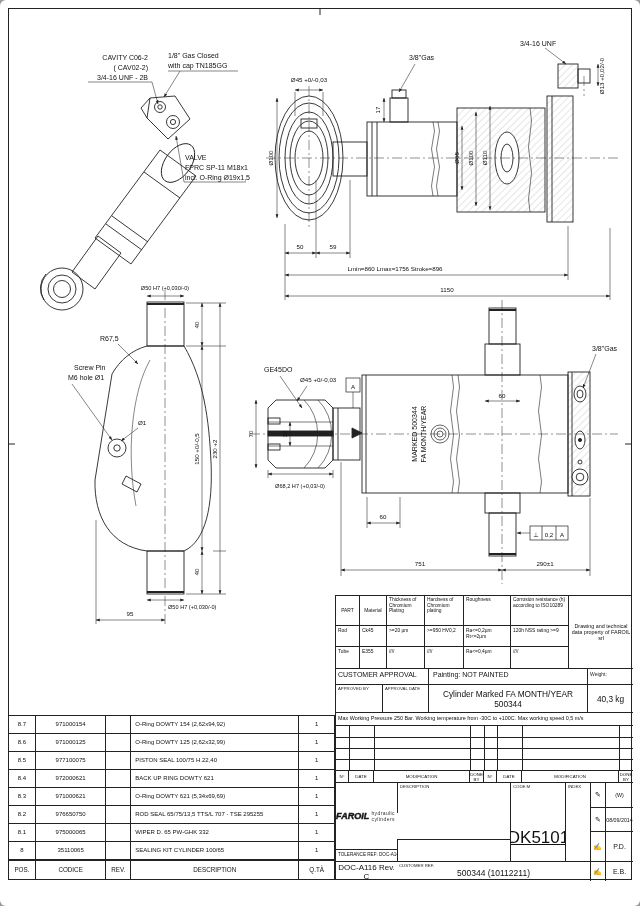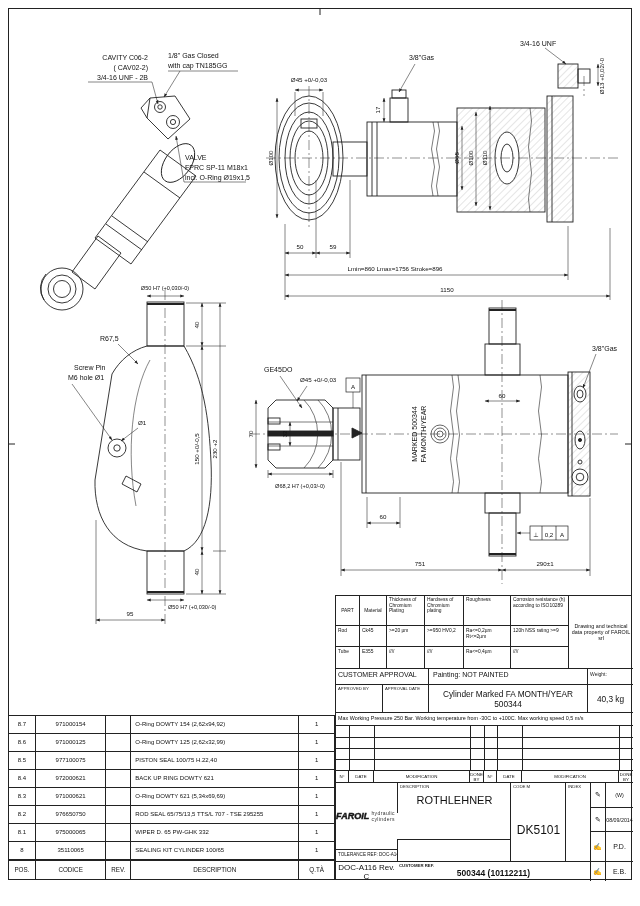--- a/index.html
+++ b/index.html
@@ -1,16 +1,16 @@
 <!DOCTYPE html>
 <html><head>
 <meta charset="utf-8">
 <style>
   html,body{margin:0;padding:0;background:#9a9a9a;}
-  .sheet{position:relative;width:640px;height:906px;background:#ffffff;font-family:"Liberation Sans",sans-serif;color:#111;overflow:hidden;}
+  .sheet{position:relative;width:640px;height:906px;background:#ffffff;font-family:"Liberation Sans",sans-serif;color:#111;overflow:hidden;border-radius:6px;}
   .frame{position:absolute;left:8px;top:8px;width:624px;height:872px;border:1.3px solid #222;box-sizing:border-box;}
   svg text{font-family:"Liberation Sans",sans-serif;fill:#111;}
   .t{font-size:7px;}
   .d{font-size:6.2px;}
   .s{font-size:5.6px;}
   .abs{position:absolute;box-sizing:border-box;}
   .cell{position:absolute;box-sizing:border-box;overflow:hidden;}
   .bl{border-left:0.9px solid #222;}
   .bt{border-top:0.9px solid #222;}
   .cen{display:flex;align-items:center;justify-content:center;text-align:center;}
@@ -425,33 +425,32 @@
       <svg width="59" height="22" viewBox="0 0 59 22">
         <text x="29.5" y="17" text-anchor="middle" font-size="16" font-weight="bold" font-style="italic" fill="none" stroke="#222" stroke-width="0.8">FAROIL</text>
       </svg>
       <div style="font-size:5px;letter-spacing:0.4px;color:#333;">hydraulic cylinders</div>
     </div>
     <div class="cell bt" style="left:0;top:253px;width:61px;height:12px;font-size:4.6px;padding:2px 1px 0 2px;white-space:nowrap;">TOLERANCE REF: DOC-A147</div>
     <div class="cell bt cen" style="left:0;top:265px;width:61px;height:20px;font-size:8px;">DOC-A116 Rev. C</div>
 
     <div class="cell bl" style="left:61px;top:187px;width:113px;height:30px;">
       <div class="lab" style="position:absolute;left:2px;top:1px;">DESCRIPTION</div>
-      <div class="cen" style="position:absolute;left:0;top:6px;width:113px;height:22px;font-size:11px;">ROTHLEHNER</div>
     </div>
     <div class="cell bl bt" style="left:61px;top:243px;width:113px;height:22px;"></div>
 
     <div class="cell bl" style="left:174px;top:187px;width:55px;height:78px;">
       <div class="lab" style="position:absolute;left:2px;top:1px;">CODE M</div>
-      <div class="cen" style="position:absolute;left:0;top:8px;width:55px;height:78px;font-size:12px;">DK5101</div>
+      <div class="cen" style="position:absolute;left:0;top:16px;width:55px;height:78px;font-size:17px;text-decoration:underline;">DK5101</div>
     </div>
     <div class="cell bl" style="left:229px;top:187px;width:25px;height:78px;">
       <div class="lab" style="position:absolute;left:2px;top:1px;">INDEX</div>
     </div>
 
-    <div class="cell bt" style="left:61px;top:265px;width:193px;height:20px;font-weight:bold;">
+    <div class="cell bt" style="left:61px;top:265px;width:193px;height:20px;">
       <div class="lab" style="position:absolute;left:2px;top:1px;">CUSTOMER REF.</div>
       <div class="cen" style="position:absolute;left:0;top:2px;width:193px;height:18px;font-size:8.5px;">500344 (10112211)</div>
     </div>
 
     <div class="cell bl" style="left:254px;top:187px;width:43px;height:24px;">
       <div class="sig">
           <div class="ic">✎</div>
           <div class="vv">(W)</div>
         </div>
     </div>

